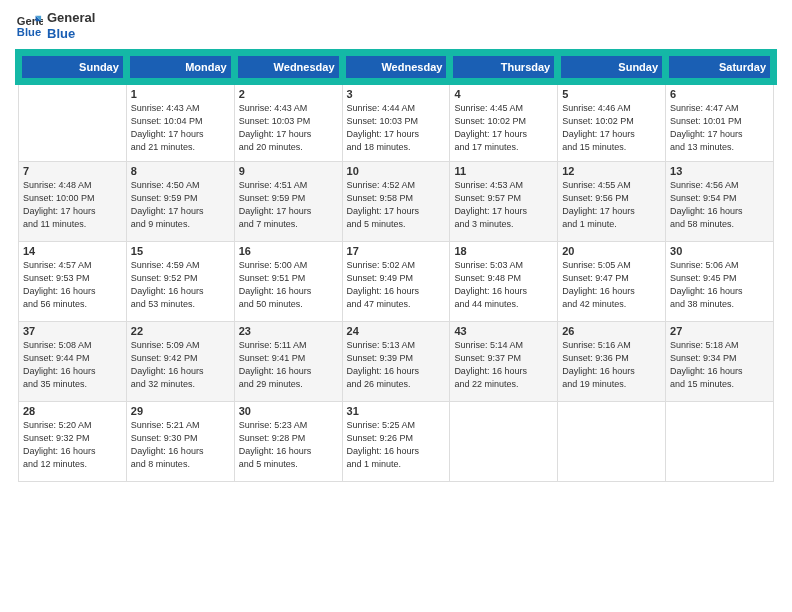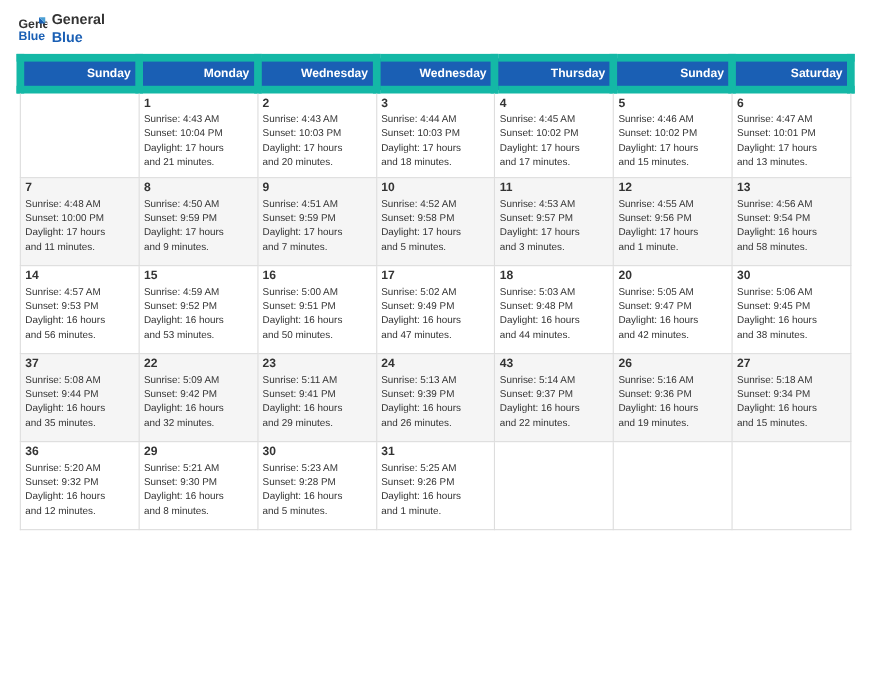--- a/index.html
+++ b/index.html
@@ -226,21 +226,21 @@
             <span class="day-num">26</span>
             <div class="cell-text">Sunrise: 5:16 AM<br>Sunset: 9:36 PM<br>Daylight: 16 hours<br>and 19 minutes.</div>
           </td>
           <td>
             <span class="day-num">27</span>
             <div class="cell-text">Sunrise: 5:18 AM<br>Sunset: 9:34 PM<br>Daylight: 16 hours<br>and 15 minutes.</div>
           </td>
         </tr>
         <tr>
           <td>
-            <span class="day-num">36</span>
+            <span class="day-num">28</span>
             <div class="cell-text">Sunrise: 5:20 AM<br>Sunset: 9:32 PM<br>Daylight: 16 hours<br>and 12 minutes.</div>
           </td>
           <td>
             <span class="day-num">29</span>
             <div class="cell-text">Sunrise: 5:21 AM<br>Sunset: 9:30 PM<br>Daylight: 16 hours<br>and 8 minutes.</div>
           </td>
           <td>
             <span class="day-num">30</span>
             <div class="cell-text">Sunrise: 5:23 AM<br>Sunset: 9:28 PM<br>Daylight: 16 hours<br>and 5 minutes.</div>
           </td>

